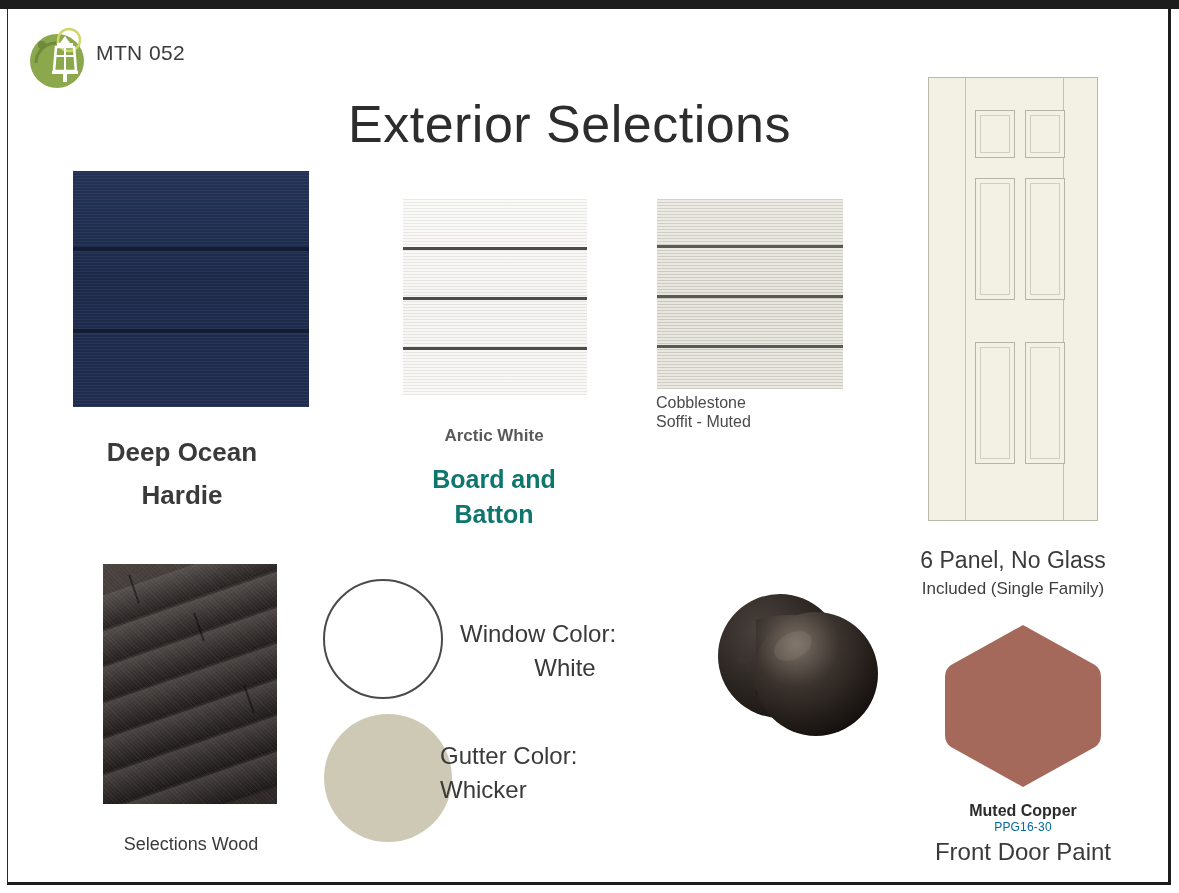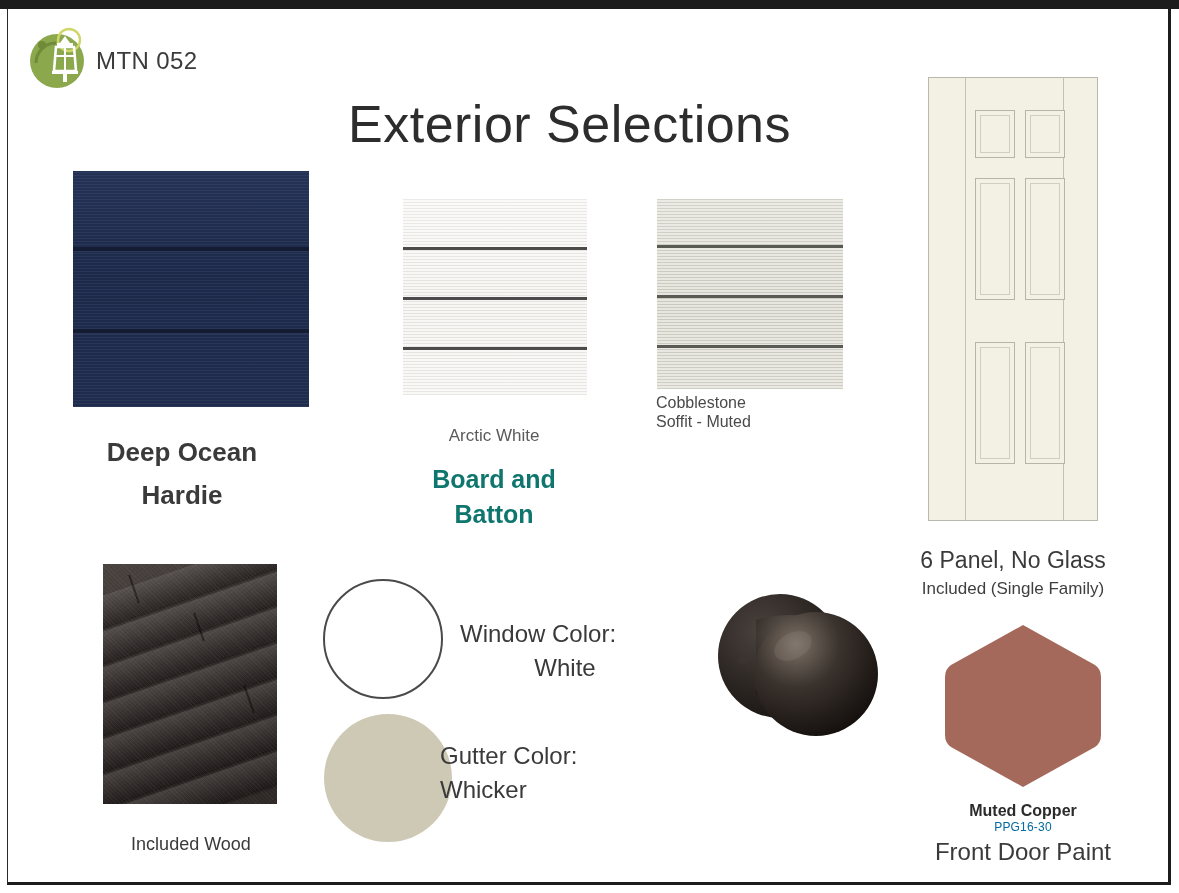--- a/index.html
+++ b/index.html
@@ -7,21 +7,21 @@
 
   #topbar{position:absolute;left:0;top:0;width:1179px;height:9px;background:#1c1c1c;}
   #page{position:absolute;left:7px;top:9px;width:1164px;height:876px;background:#fff;
         border-right:3px solid #1c1c1c;border-bottom:3px solid #1c1c1c;border-left:1px solid #2a2a2a;box-sizing:border-box;}
 
   .abs{position:absolute;}
 
   
   #logo{left:16px;top:12px;width:72px;height:72px;}
   #logo svg{display:block;}
-  #mtn{left:88px;top:38px;font-size:24px;color:#3b3b3b;letter-spacing:.4px;font-weight:400;}
+  #mtn{left:88px;top:32px;font-size:21px;color:#3b3b3b;letter-spacing:.4px;font-weight:400;}
 
   
   #title{left:340px;top:88px;width:510px;text-align:left;font-size:52px;font-weight:300;
          color:#2d2d2d;letter-spacing:.5px;line-height:1.05;}
 
   
   .swatch{position:absolute;overflow:hidden;}
   .seam{position:absolute;left:0;right:0;height:4px;}
 
   #sw-navy{left:65px;top:162px;width:236px;height:236px;background:
@@ -64,21 +64,21 @@
 
   
   #knob{left:690px;top:565px;width:200px;height:180px;}
 
   
   #hex{left:930px;top:612px;width:170px;height:170px;}
 
   
   .cap{position:absolute;text-align:center;color:#3a3a3a;}
   #cap-navy{left:60px;top:422px;width:228px;font-size:26px;font-weight:700;line-height:1.65;}
-  #cap-arctic{left:396px;top:417px;width:180px;font-size:17px;color:#5a5a5a;font-weight:400;}
+  #cap-arctic{left:396px;top:417px;width:180px;font-size:17px;color:#5a5a5a;font-weight:700;}
   #cap-bb{left:386px;top:453px;width:200px;font-size:25px;font-weight:700;line-height:1.38;color:#0f766e;}
   #cap-cobble{left:648px;top:384px;width:192px;font-size:16px;font-weight:300;line-height:1.2;text-align:left;color:#4a4a4a;}
   #cap-door{left:880px;top:538px;width:250px;font-size:23px;font-weight:300;line-height:1.2;}
   #cap-door .sub{font-size:17px;display:block;margin-top:4px;color:#3f3f3f;}
   #cap-wood{left:85px;top:825px;width:196px;font-size:18px;font-weight:300;}
   #lbl-window{left:452px;top:608px;width:210px;font-size:24px;font-weight:300;line-height:1.42;text-align:left;}
   #lbl-gutter{left:432px;top:730px;width:230px;font-size:24px;font-weight:300;line-height:1.42;text-align:left;}
   #cap-copper{left:910px;top:793px;width:210px;}
   #cap-copper .nm{font-size:16px;font-weight:700;color:#2b2b2b;display:block;}
   #cap-copper .code{font-size:12px;color:#0369a1;display:block;letter-spacing:.2px;}
@@ -159,21 +159,21 @@
     <div class="row" style="top:70px"></div>
       <div class="row" style="top:106px"></div>
     <div class="row" style="top:142px"></div>
       <div class="row" style="top:178px"></div>
     <div class="row" style="top:214px"></div>
     <div class="tab" style="left:30px;top:10px;transform:rotate(-19deg)"></div>
     <div class="tab" style="left:95px;top:48px;transform:rotate(-19deg)"></div>
     <div class="tab" style="left:145px;top:120px;transform:rotate(-19deg)"></div>
     <div class="grain"></div>
   </div>
-  <div class="cap" id="cap-wood">Included Wood</div>
+  <div class="cap" id="cap-wood">Selections Wood</div>
 
   <div class="abs" id="circ-window"></div>
   <div class="cap" id="lbl-window">
     <div>Window Color:</div>
     <div style="text-align:center">White</div>
   </div>
 
   <div class="abs" id="circ-gutter"></div>
   <div class="cap" id="lbl-gutter">
     <div>Gutter Color:</div>

